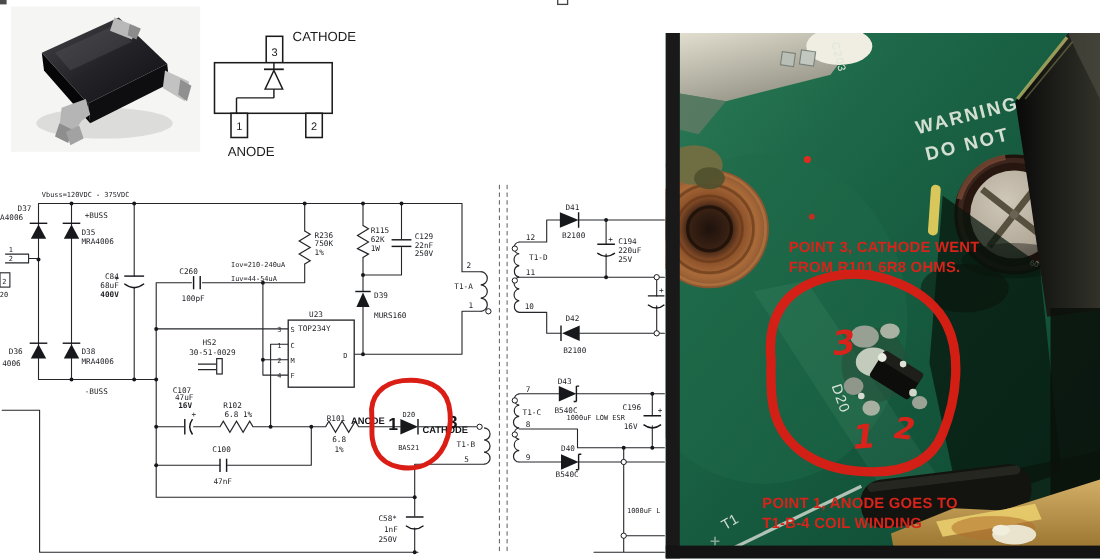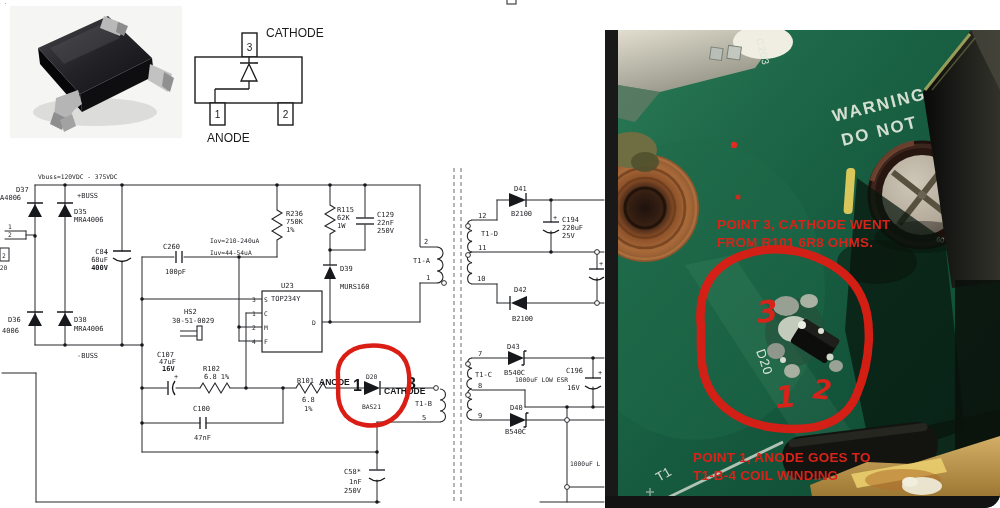--- a/index.html
+++ b/index.html
@@ -1,17 +1,17 @@
 <!DOCTYPE html>
 <html><head>
 <meta charset="utf-8">
 <style>
   html,body{margin:0;padding:0;background:#fff;}
   #stage{position:relative;width:1000px;height:508px;background:#ffffff;overflow:hidden;
-         font-family:"Liberation Sans",sans-serif;border-radius:15px;}
+         font-family:"Liberation Sans",sans-serif;}
   svg{display:block;}
   .left-svg{position:absolute;left:0;top:0;}
   .photo-svg{position:absolute;left:605px;top:30px;}
   
   .w{stroke:#25262a;stroke-width:1;fill:none;stroke-linecap:round;}
   .w2{stroke:#25262a;stroke-width:1.1;fill:none;}
   .sym{fill:#17181c;stroke:none;}
   .bar{stroke:#17181c;stroke-width:1.3;fill:none;}
   .dash{stroke:#5a5a5a;stroke-width:0.9;stroke-dasharray:4 3;fill:none;}
   .t{font-family:"DejaVu Sans Mono",monospace;font-size:7px;fill:#1c1d22;}

